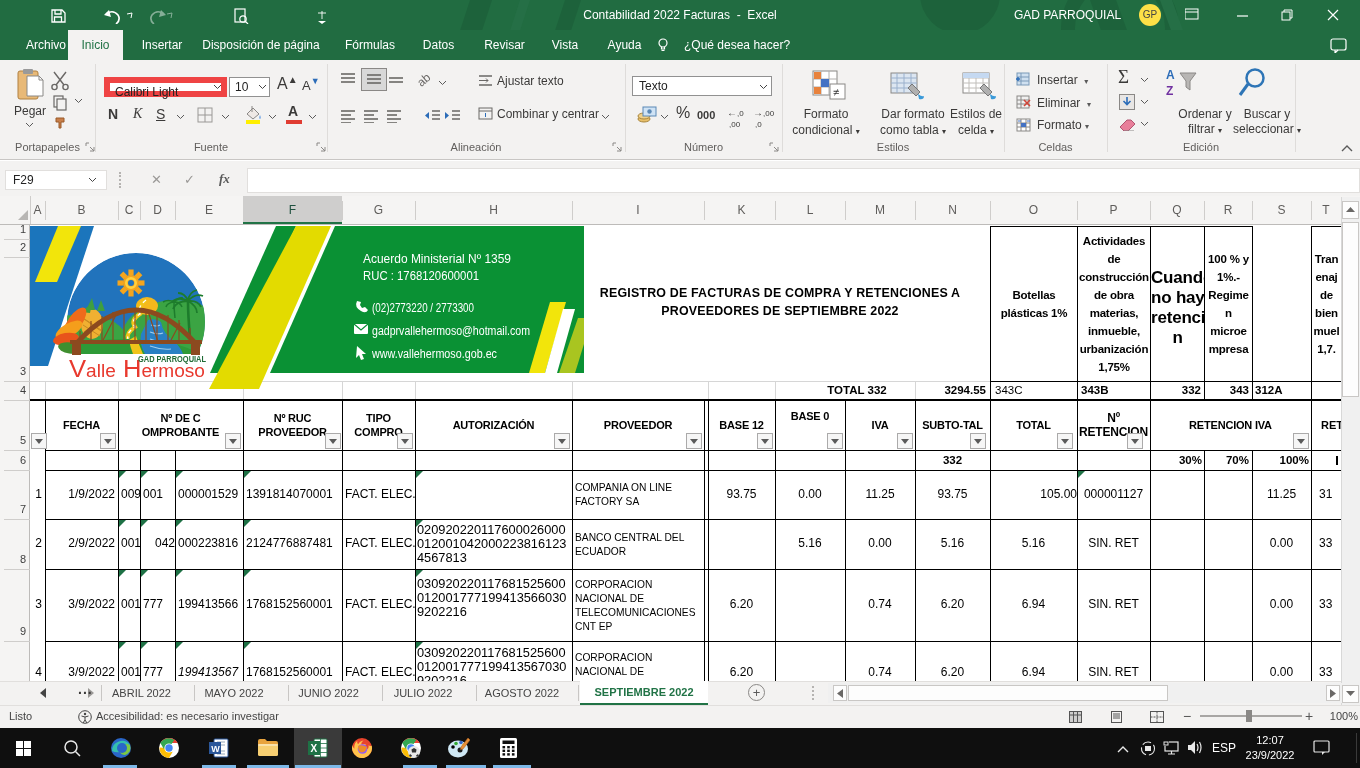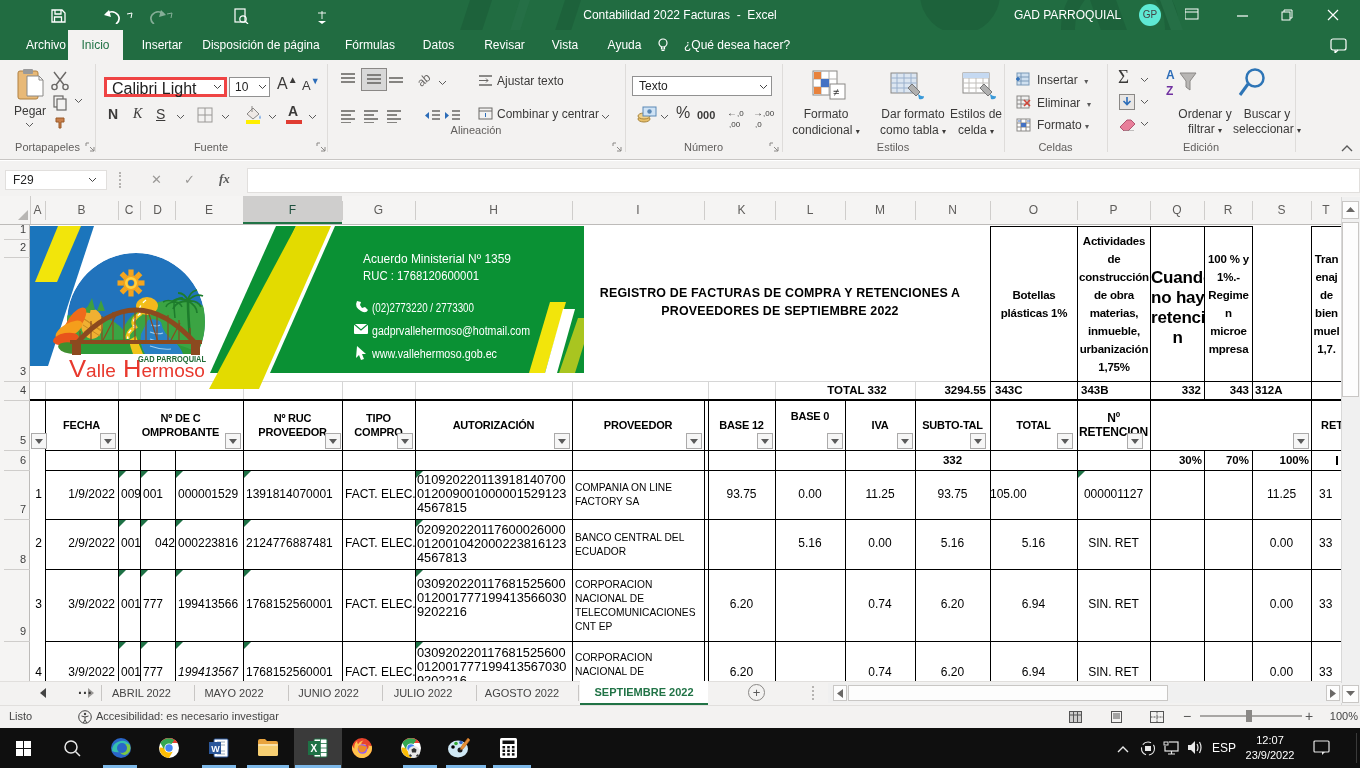--- a/index.html
+++ b/index.html
@@ -35,21 +35,21 @@
         <path d="M117 6 l5 -1 -1 5" stroke-width="1"></path>
       </g>
       <rect x="185" y="1" width="10" height="13" stroke-width="1.2"></rect>
       <circle cx="193" cy="11" r="3.2" stroke-width="1.2"></circle>
       <path d="M195 13 l3 3" stroke-width="1.2"></path>
       <path d="M272 3 v8 M268 5 h8" stroke-width="1" opacity="0.9"></path>
       <path d="M268 13 l4 3 4 -3 z" fill="#fff" stroke="none"></path>
     </svg>
 <div class="abs" style="left:0;top:0;width:1360px;height:30px;text-align:center;font-size:12px;line-height:30px;color:#fff">Contabilidad 2022 Facturas&nbsp; - &nbsp;Excel</div>
 <div class="abs" style="left:1005px;top:0;width:125px;height:30px;font-size:12px;line-height:30px;color:#fff;text-align:center;white-space:nowrap">GAD PARROQUIAL</div>
-<div class="abs" style="left:1139px;top:4px;width:22px;height:22px;border-radius:50%;background:#5eead4;color:#444;font-size:10px;line-height:22px;text-align:center">GP</div>
+<div class="abs" style="left:1139px;top:4px;width:22px;height:22px;border-radius:50%;background:#fde047;color:#444;font-size:10px;line-height:22px;text-align:center">GP</div>
 <svg class="abs" style="left:1185px;top:8px" width="175" height="16" viewBox="0 0 175 16" stroke="#fff" fill="none">
       <rect x="0" y="1" width="13" height="10" stroke-width="1"></rect>
       <path d="M0 4 h13" stroke-width="1"></path>
       <path d="M6.5 13 l0 0"></path>
       <path d="M52 8 h11" stroke-width="1.2"></path>
       <rect x="97" y="4" width="8" height="8" stroke-width="1"></rect>
       <path d="M99 4 v-2 h8 v8 h-2" stroke-width="1"></path>
       <path d="M143 2 l10 10 M153 2 l-10 10" stroke-width="1.2"></path>
     </svg>
 </div>
@@ -76,21 +76,21 @@
 <div class="abs" style="left:0;top:60px;width:1360px;height:100px;background:#f3f2f1;border-bottom:1px solid #c8c6c4"></div>
 <div class="abs" style="left:95px;top:64px;width:1px;height:88px;background:#dedcda"></div>
 <div class="abs" style="left:327px;top:64px;width:1px;height:88px;background:#dedcda"></div>
 <div class="abs" style="left:625px;top:64px;width:1px;height:88px;background:#dedcda"></div>
 <div class="abs" style="left:782px;top:64px;width:1px;height:88px;background:#dedcda"></div>
 <div class="abs" style="left:1004px;top:64px;width:1px;height:88px;background:#dedcda"></div>
 <div class="abs" style="left:1107px;top:64px;width:1px;height:88px;background:#dedcda"></div>
 <div class="abs" style="left:1295px;top:64px;width:1px;height:88px;background:#dedcda"></div>
 <div class="abs" style="left:0px;top:141px;width:95px;text-align:center;font-size:11px;color:#605e5c">Portapapeles</div>
 <div class="abs" style="left:95px;top:141px;width:232px;text-align:center;font-size:11px;color:#605e5c">Fuente</div>
-<div class="abs" style="left:327px;top:124px;width:298px;text-align:center;font-size:11px;color:#605e5c">Alineación</div>
+<div class="abs" style="left:327px;top:141px;width:298px;text-align:center;font-size:11px;color:#605e5c">Alineación</div>
 <div class="abs" style="left:625px;top:141px;width:157px;text-align:center;font-size:11px;color:#605e5c">Número</div>
 <div class="abs" style="left:782px;top:141px;width:222px;text-align:center;font-size:11px;color:#605e5c">Estilos</div>
 <div class="abs" style="left:1004px;top:141px;width:103px;text-align:center;font-size:11px;color:#605e5c">Celdas</div>
 <div class="abs" style="left:1107px;top:141px;width:188px;text-align:center;font-size:11px;color:#605e5c">Edición</div>
 <svg class="abs" style="left:85px;top:142px" width="10" height="10" viewBox="0 0 10 10" stroke="#8a8886" fill="none">
     <path d="M1 4 v-3 h3 M5 5 l4 4 M9 5 v4 h-4" stroke-width="1"></path>
   </svg>
 <svg class="abs" style="left:316px;top:142px" width="10" height="10" viewBox="0 0 10 10" stroke="#8a8886" fill="none">
     <path d="M1 4 v-3 h3 M5 5 l4 4 M9 5 v4 h-4" stroke-width="1"></path>
   </svg>
@@ -114,21 +114,21 @@
     <path d="M4 2 l10 13 M16 2 L6 15" stroke-width="1.4"></path>
     <circle cx="4.5" cy="17" r="2.6" stroke-width="1.4"></circle>
     <circle cx="15.5" cy="17" r="2.6" stroke-width="1.4"></circle>
     <rect x="4" y="26" width="9" height="11" stroke-width="1.2"></rect>
     <rect x="7" y="29" width="9" height="11" fill="#f3f2f1" stroke-width="1.2"></rect>
     <path d="M6 48 h8 v4 h-3 l0 6 -2 0 0 -6 h-3 z" fill="#c87f4a" stroke="#9a5a28" stroke-width="1"></path>
   </svg>
 <svg class="abs" style="left:74px;top:98px" width="9" height="6" viewBox="0 0 9 6">
     <path d="M1 1 l3.5 3.5 L8 1" stroke="#5a5a5a" fill="none"></path>
   </svg>
-<div class="abs" style="left:104px;top:77px;width:123px;height:20px;background:#fff;border:3px solid #ef4444;font-size:16px;color:#222;line-height:18px;padding-left:5px">Calibri Light</div>
+<div class="abs" style="left:104px;top:77px;width:123px;height:20px;background:#fff;border:6px solid #ef4444;font-size:12px;color:#222;line-height:18px;padding-left:5px">Calibri Light</div>
 <svg class="abs" style="left:213px;top:84px" width="9" height="6" viewBox="0 0 9 6">
     <path d="M1 1 l3.5 3.5 L8 1" stroke="#444" fill="none"></path>
   </svg>
 <div class="abs" style="left:229px;top:77px;width:41px;height:20px;background:#fff;border:1px solid #919191;font-size:12px;color:#222;line-height:18px;padding-left:5px">10</div>
 <svg class="abs" style="left:258px;top:84px" width="9" height="6" viewBox="0 0 9 6">
     <path d="M1 1 l3.5 3.5 L8 1" stroke="#444" fill="none"></path>
   </svg>
 <div class="abs" style="left:277px;top:74px;font-size:16px;color:#3b3a39">A<span style="font-size:10px;vertical-align:6px">▲</span></div>
 <div class="abs" style="left:302px;top:76px;font-size:13px;color:#3b3a39">A<span style="font-size:9px;color:#2b6cb8;vertical-align:6px">▼</span></div>
 <div class="abs" style="left:108px;top:106px;font-size:14px;font-weight:bold;color:#3b3a39">N</div>
@@ -497,21 +497,21 @@
 <div class="bl" style="left:30px;top:174px;width:1311px;height:2px"></div>
 <div class="bl" style="left:990px;top:156px;width:351px;height:1px"></div>
 <div class="bl" style="left:990px;top:156px;width:1px;height:19px"></div>
 <div class="bl" style="left:1077px;top:156px;width:1px;height:19px"></div>
 <div class="bl" style="left:1150px;top:156px;width:1px;height:19px"></div>
 <div class="bl" style="left:1204px;top:156px;width:1px;height:19px"></div>
 <div class="bl" style="left:1252px;top:156px;width:1px;height:19px"></div>
 <div class="bl" style="left:1311px;top:156px;width:1px;height:19px"></div>
 <div class="cell" style="left:775px;top:156px;width:140px;height:18px;font-size:11.5px;line-height:18px;text-align:center;font-weight:bold;padding-left:24px;">TOTAL 332</div>
 <div class="cell" style="left:915px;top:156px;width:75px;height:18px;font-size:11.5px;line-height:18px;text-align:right;padding-right:4px;font-weight:bold;">3294.55</div>
-<div class="cell" style="left:990px;top:156px;width:87px;height:18px;font-size:11.5px;line-height:18px;text-align:left;padding-left:5px;font-weight:bold;">343C</div>
+<div class="cell" style="left:990px;top:156px;width:87px;height:18px;font-size:11.5px;line-height:18px;text-align:left;padding-left:5px;font-weight:normal;">343C</div>
 <div class="cell" style="left:1077px;top:156px;width:73px;height:18px;font-size:11.5px;line-height:18px;text-align:left;padding-left:4px;font-weight:bold;">343B</div>
 <div class="cell" style="left:1150px;top:156px;width:54px;height:18px;font-size:11.5px;line-height:18px;text-align:right;padding-right:3px;font-weight:bold;">332</div>
 <div class="cell" style="left:1204px;top:156px;width:48px;height:18px;font-size:11.5px;line-height:18px;text-align:right;padding-right:3px;font-weight:bold;">343</div>
 <div class="cell" style="left:1252px;top:156px;width:59px;height:18px;font-size:11.5px;line-height:18px;text-align:left;padding-left:3px;font-weight:bold;">312A</div>
 <div class="bl" style="left:45px;top:225px;width:1296px;height:1px"></div>
 <div class="bl" style="left:45px;top:245px;width:1296px;height:1px"></div>
 <div class="bl" style="left:45px;top:294px;width:1296px;height:1px"></div>
 <div class="bl" style="left:45px;top:344px;width:1296px;height:1px"></div>
 <div class="bl" style="left:45px;top:416px;width:1296px;height:1px"></div>
 <div class="bl" style="left:45px;top:175px;width:1px;height:281px"></div>
@@ -542,20 +542,21 @@
 <div class="cell bold" style="left:243px;top:175px;width:99px;height:50px;font-size:11.0px;letter-spacing:-0.2px;text-align:center;line-height:14px;padding-top:11px">Nº RUC<br>PROVEEDOR</div>
 <div class="cell bold" style="left:342px;top:175px;width:73px;height:50px;font-size:11.0px;letter-spacing:-0.2px;text-align:center;line-height:14px;padding-top:11px">TIPO<br>COMPRO</div>
 <div class="cell bold" style="left:415px;top:175px;width:157px;height:50px;font-size:11.0px;letter-spacing:-0.2px;text-align:center;line-height:14px;padding-top:18px">AUTORIZACIÓN</div>
 <div class="cell bold" style="left:572px;top:175px;width:132px;height:50px;font-size:11.0px;letter-spacing:-0.2px;text-align:center;line-height:14px;padding-top:18px">PROVEEDOR</div>
 <div class="cell bold" style="left:708px;top:175px;width:67px;height:50px;font-size:11.0px;letter-spacing:-0.2px;text-align:center;line-height:14px;padding-top:18px">BASE 12</div>
 <div class="cell bold" style="left:775px;top:184px;width:70px;height:50px;font-size:11.0px;letter-spacing:-0.2px;text-align:center;line-height:14px;">BASE 0</div>
 <div class="cell bold" style="left:845px;top:175px;width:70px;height:50px;font-size:11.0px;letter-spacing:-0.2px;text-align:center;line-height:14px;padding-top:18px">IVA</div>
 <div class="cell bold" style="left:915px;top:175px;width:75px;height:50px;font-size:11.0px;letter-spacing:-0.2px;text-align:center;line-height:14px;padding-top:18px">SUBTO-TAL</div>
 <div class="cell bold" style="left:990px;top:175px;width:87px;height:50px;font-size:11.0px;letter-spacing:-0.2px;text-align:center;line-height:14px;padding-top:18px">TOTAL</div>
 <div class="cell bold" style="left:1077px;top:175px;width:73px;height:50px;font-size:12px;letter-spacing:-0.2px;text-align:center;line-height:14px;padding-top:11px">Nº<br>RETENCION</div>
+<div class="cell bold" style="left:1150px;top:175px;width:161px;height:50px;font-size:11.0px;letter-spacing:-0.2px;text-align:center;line-height:14px;padding-top:18px">RETENCION IVA</div>
 <div class="cell" style="left:1311px;top:175px;width:30px;height:50px;font-size:11.0px;line-height:50px;text-align:left;padding-left:10px;font-weight:bold;">RET</div>
 <div class="dd" style="left:31px;top:208px"></div>
 <div class="dd" style="left:100px;top:208px"></div>
 <div class="dd" style="left:225px;top:208px"></div>
 <div class="dd" style="left:325px;top:208px"></div>
 <div class="dd" style="left:397px;top:208px"></div>
 <div class="dd" style="left:554px;top:208px"></div>
 <div class="dd" style="left:686px;top:208px"></div>
 <div class="dd" style="left:757px;top:208px"></div>
 <div class="dd" style="left:827px;top:208px"></div>
@@ -569,27 +570,26 @@
 <div class="cell" style="left:1204px;top:226px;width:48px;height:19px;font-size:11.5px;line-height:19px;text-align:right;padding-right:3px;font-weight:bold;">70%</div>
 <div class="cell" style="left:1252px;top:226px;width:59px;height:19px;font-size:11.5px;line-height:19px;text-align:right;padding-right:2px;font-weight:bold;">100%</div>
 <div class="bl" style="left:1336px;top:231px;width:2px;height:9px"></div>
 <div class="cell" style="left:30px;top:262px;width:15px;height:15px;font-size:12.0px;line-height:15px;text-align:right;padding-right:3px;">1</div>
 <div class="cell" style="left:45px;top:262px;width:73px;height:15px;font-size:12.0px;line-height:15px;text-align:right;padding-right:3px;">1/9/2022</div>
 <div class="cell" style="left:118px;top:262px;width:22px;height:15px;font-size:12.0px;line-height:15px;text-align:left;padding-left:3px;">009</div>
 <div class="cell" style="left:140px;top:262px;width:35px;height:15px;font-size:12.0px;line-height:15px;text-align:left;padding-left:3px;">001</div>
 <div class="cell" style="left:175px;top:262px;width:68px;height:15px;font-size:12.0px;line-height:15px;text-align:left;padding-left:3px;">000001529</div>
 <div class="cell" style="left:243px;top:262px;width:99px;height:15px;font-size:12.0px;line-height:15px;text-align:left;padding-left:3px;">1391814070001</div>
 <div class="cell" style="left:342px;top:262px;width:73px;height:15px;font-size:12.0px;line-height:15px;text-align:left;padding-left:3px;">FACT. ELEC.</div>
-<div class="cell" style="left:417px;top:248px;width:154px;height:42px;font-size:12.8px;line-height:14px;text-align:left">010920220113918140700<br>012009001000001529123<br>4567815</div>
 <div class="cell" style="left:575px;top:255px;width:132px;height:28px;font-size:11px;line-height:14px;text-align:left;transform:scaleX(0.93);transform-origin:0 0">COMPANIA ON LINE<br>FACTORY SA</div>
 <div class="cell" style="left:708px;top:262px;width:67px;height:15px;font-size:12.0px;line-height:15px;text-align:center">93.75</div>
 <div class="cell" style="left:775px;top:262px;width:70px;height:15px;font-size:12.0px;line-height:15px;text-align:center">0.00</div>
 <div class="cell" style="left:845px;top:262px;width:70px;height:15px;font-size:12.0px;line-height:15px;text-align:center">11.25</div>
 <div class="cell" style="left:915px;top:262px;width:75px;height:15px;font-size:12.0px;line-height:15px;text-align:center">93.75</div>
-<div class="cell" style="left:990px;top:262px;width:87px;height:15px;font-size:12.0px;line-height:15px;text-align:left">105.00</div>
+<div class="cell" style="left:990px;top:262px;width:87px;height:15px;font-size:12.0px;line-height:15px;text-align:right">105.00</div>
 <div class="cell" style="left:1077px;top:262px;width:73px;height:15px;font-size:12.0px;line-height:15px;text-align:center">000001127</div>
 <div class="cell" style="left:1252px;top:262px;width:59px;height:15px;font-size:12.0px;line-height:15px;text-align:center">11.25</div>
 <div class="cell" style="left:1319px;top:262px;width:22px;height:15px;font-size:12.0px;line-height:15px;text-align:left">31</div>
 <div class="tri" style="left:119px;top:246px"></div>
 <div class="tri" style="left:141px;top:246px"></div>
 <div class="tri" style="left:176px;top:246px"></div>
 <div class="tri" style="left:244px;top:246px"></div>
 <div class="tri" style="left:416px;top:246px"></div>
 <div class="tri" style="left:1078px;top:246px"></div>
 <div class="cell" style="left:30px;top:311px;width:15px;height:15px;font-size:12.0px;line-height:15px;text-align:right;padding-right:3px;">2</div>

